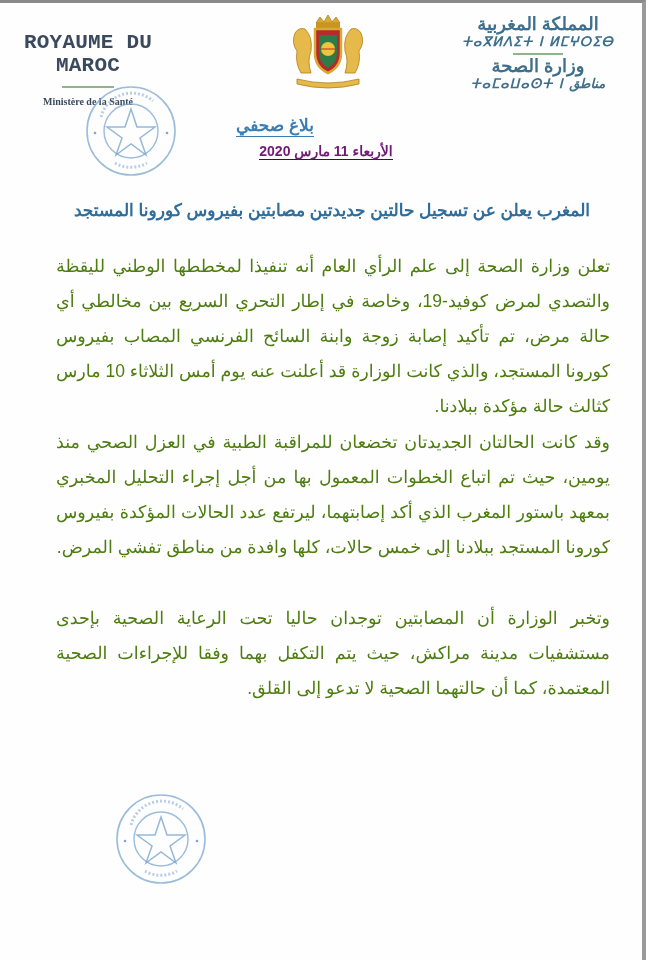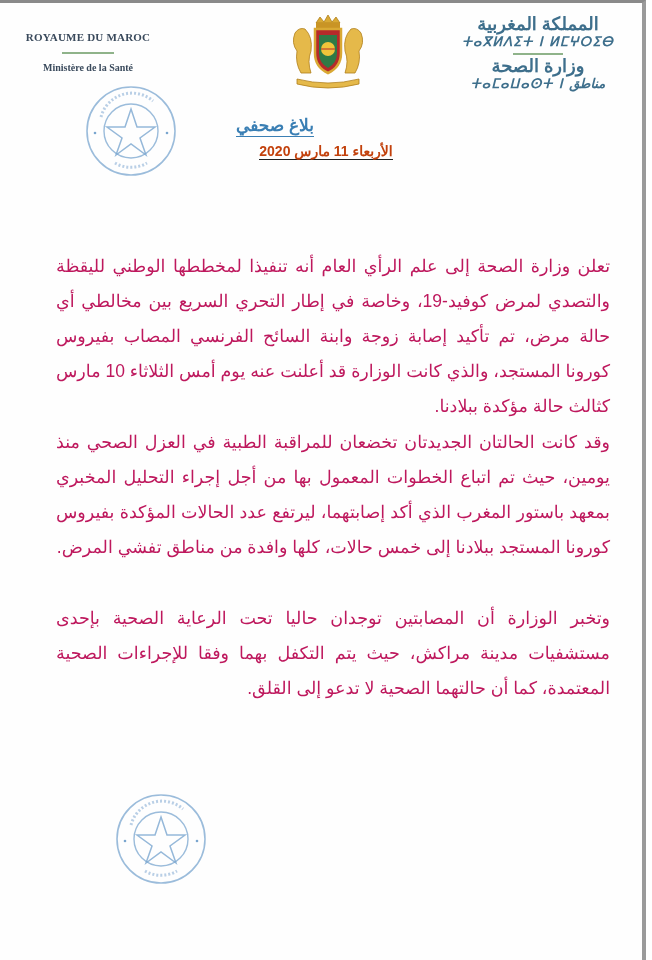--- a/index.html
+++ b/index.html
@@ -1,35 +1,35 @@
 <!DOCTYPE html>
 <html><head>
   <meta charset="utf-8">
   <style>
     html, body { margin: 0; padding: 0; background: #ffffff; }
     body { width: 652px; height: 960px; position: relative; overflow: hidden; font-family: "Liberation Sans", sans-serif; }
     .page { position: absolute; left: 0; top: 0; width: 646px; height: 960px; background: #fefefe; border-top: 3px solid #8a8a8a; border-right: 4px solid #9a9a9a; box-sizing: border-box; }
     .hdr-fr { position: absolute; left: 0; top: 28px; width: 176px; text-align: center; font-family: "Liberation Serif", serif; font-weight: bold; color: #3a4a5c; }
-    .hdr-fr .kingdom { font-size: 11px; letter-spacing: 0.2px; }
+    .hdr-fr .kingdom { font-size: 21px; letter-spacing: 0.2px; font-family: Liberation Mono, monospace; }
     .hdr-fr .sep { width: 52px; height: 2px; background: #8fb38a; margin: 9px auto 8px auto; }
     .hdr-fr .ministry { font-size: 10px; }
     .hdr-ar { position: absolute; left: 448px; top: 12px; width: 180px; text-align: center; color: #3e6f8c; font-weight: bold; }
     .hdr-ar .l1 { font-size: 18px; line-height: 18px; }
     .hdr-ar .tf { font-size: 13px; letter-spacing: 1px; line-height: 18px; font-family: "DejaVu Sans", sans-serif; font-style: italic; }
     .hdr-ar .sep { width: 50px; height: 2px; background: #8fb38a; margin: 2px auto 2px auto; }
     .emblem { position: absolute; left: 285px; top: 10px; width: 86px; height: 80px; }
     .stamp { position: absolute; width: 96px; height: 96px; }
     .stamp.top { left: 83px; top: 80px; }
     .stamp.bottom { left: 113px; top: 788px; }
     .press-title { position: absolute; left: 0; width: 550px; top: 112px; text-align: center; color: #3a7fb4; font-size: 17px; font-weight: bold; }
     .press-title span { border-bottom: 1.5px solid #3a7fb4; padding-bottom: 1px; direction: rtl; }
-    .press-date { position: absolute; left: 0; width: 652px; top: 140px; text-align: center; color: #c2410c; font-size: 14px; font-weight: bold; }
+    .press-date { position: absolute; left: 0; width: 652px; top: 140px; text-align: center; color: #701a75; font-size: 14px; font-weight: bold; }
     .press-date span { border-bottom: 1.5px solid #222; direction: rtl; }
     .headline { position: absolute; left: 56px; width: 552px; top: 197px; text-align: center; color: #2f6e9c; font-size: 17px; font-weight: bold; direction: rtl; }
-    .body { position: absolute; left: 56px; width: 554px; direction: rtl; text-align: justify; text-align-last: right; color: #be185d; font-size: 17.5px; line-height: 35px; }
+    .body { position: absolute; left: 56px; width: 554px; direction: rtl; text-align: justify; text-align-last: right; color: #4d7c0f; font-size: 17.5px; line-height: 35px; }
     .p1 { top: 246px; }
     .p2 { top: 422px; }
     .p3 { top: 598px; }
     .body p { margin: 0; }
   </style>
 </head>
 <body>
 
 <div class="page">
 
@@ -73,20 +73,21 @@
       <path d="M18 34 A32 32 0 0 1 70 18" fill="none" stroke="#9bbbdc" stroke-width="3" stroke-dasharray="2 2" opacity="0.7"></path>
       <path d="M32 80 A32 32 0 0 0 64 80" fill="none" stroke="#9bbbdc" stroke-width="3" stroke-dasharray="2 2" opacity="0.7"></path>
       <circle cx="12" cy="50" r="1.3" fill="#7aa6cf"></circle>
       <circle cx="84" cy="50" r="1.3" fill="#7aa6cf"></circle>
     </svg>
   </div>
 
   <div class="press-title"><span>بلاغ صحفي</span></div>
   <div class="press-date"><span>الأربعاء 11 مارس 2020</span></div>
 
+  <div class="headline">المغرب يعلن عن تسجيل حالتين جديدتين مصابتين بفيروس كورونا المستجد</div>
 
   <div class="body p1">
       <p>تعلن وزارة الصحة إلى علم الرأي العام أنه تنفيذا لمخططها الوطني لليقظة والتصدي لمرض كوفيد-19، وخاصة في إطار التحري السريع بين مخالطي أي حالة مرض، تم تأكيد إصابة زوجة وابنة السائح الفرنسي المصاب بفيروس كورونا المستجد، والذي كانت الوزارة قد أعلنت عنه يوم أمس الثلاثاء 10 مارس كثالث حالة مؤكدة ببلادنا.</p>
     </div>
   <div class="body p3">
       <p>وتخبر الوزارة أن المصابتين توجدان حاليا تحت الرعاية الصحية بإحدى مستشفيات مدينة مراكش، حيث يتم التكفل بهما وفقا للإجراءات الصحية المعتمدة، كما أن حالتهما الصحية لا تدعو إلى القلق.</p>
     </div>
   <div class="body p2">
       <p>وقد كانت الحالتان الجديدتان تخضعان للمراقبة الطبية في العزل الصحي منذ يومين، حيث تم اتباع الخطوات المعمول بها من أجل إجراء التحليل المخبري بمعهد باستور المغرب الذي أكد إصابتهما، ليرتفع عدد الحالات المؤكدة بفيروس كورونا المستجد ببلادنا إلى خمس حالات، كلها وافدة من مناطق تفشي المرض.</p>
     </div>

